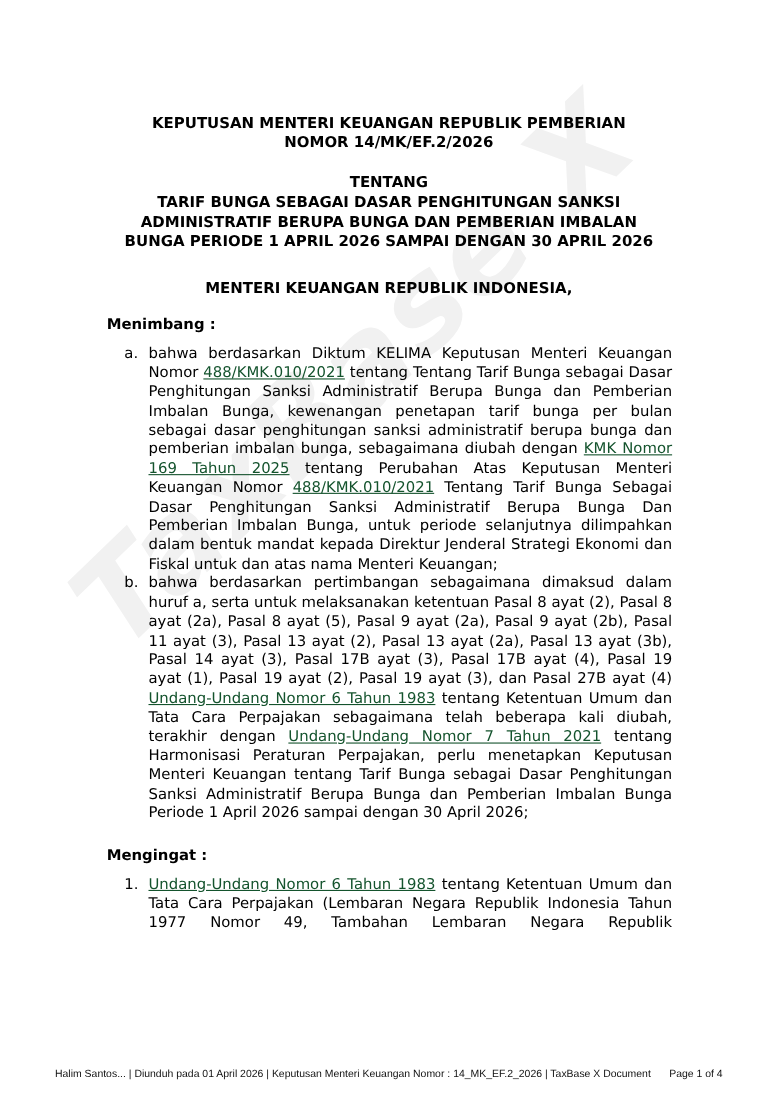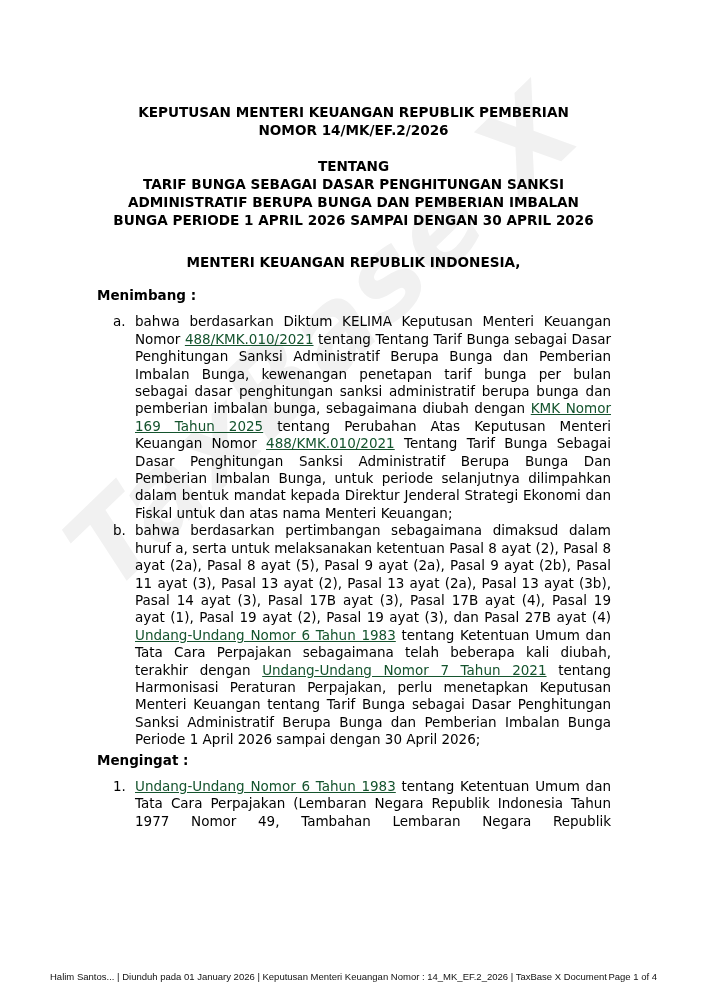--- a/index.html
+++ b/index.html
@@ -44,21 +44,21 @@
   .h-block1 { padding-top: 103px; }
   .h-tentang { margin-top: 18px; }
   .h-title   { }
   .h-issuer  { margin-top: 24px; }
 
   .content {
     margin: 16px 96px 0 97px;
     font-size: 13.5px;
     line-height: 17.4px;
   }
-  .section + .section { margin-top: 3px; }
+  .section + .section { margin-top: 21px; }
   .section-label {
     font-weight: bold;
   }
   .list { margin-top: 9px; }
   .list-item {
     display: flex;
     align-items: flex-start;
     padding-left: 16px;
   }
   .marker {
@@ -135,17 +135,17 @@
               <span class="marker">1.</span>
               <div class="item-text cut"><a href="#" class="doclink">Undang-Undang Nomor 6 Tahun 1983</a><span> tentang Ketentuan Umum dan Tata Cara Perpajakan (Lembaran Negara Republik Indonesia Tahun 1977 Nomor 49, Tambahan Lembaran Negara Republik</span></div>
             </div>
           </div>
         </div>
       </div>
 
   </div>
 
   <div class="footer">
-    <span>Halim Santos... | Diunduh pada 01 January 2026 | Keputusan Menteri Keuangan Nomor : 14_MK_EF.2_2026 | TaxBase X Document</span>
+    <span>Halim Santos... | Diunduh pada 01 April 2026 | Keputusan Menteri Keuangan Nomor : 14_MK_EF.2_2026 | TaxBase X Document</span>
     <span>Page 1 of 4</span>
   </div>
 
 </div>
 
 </body></html>

